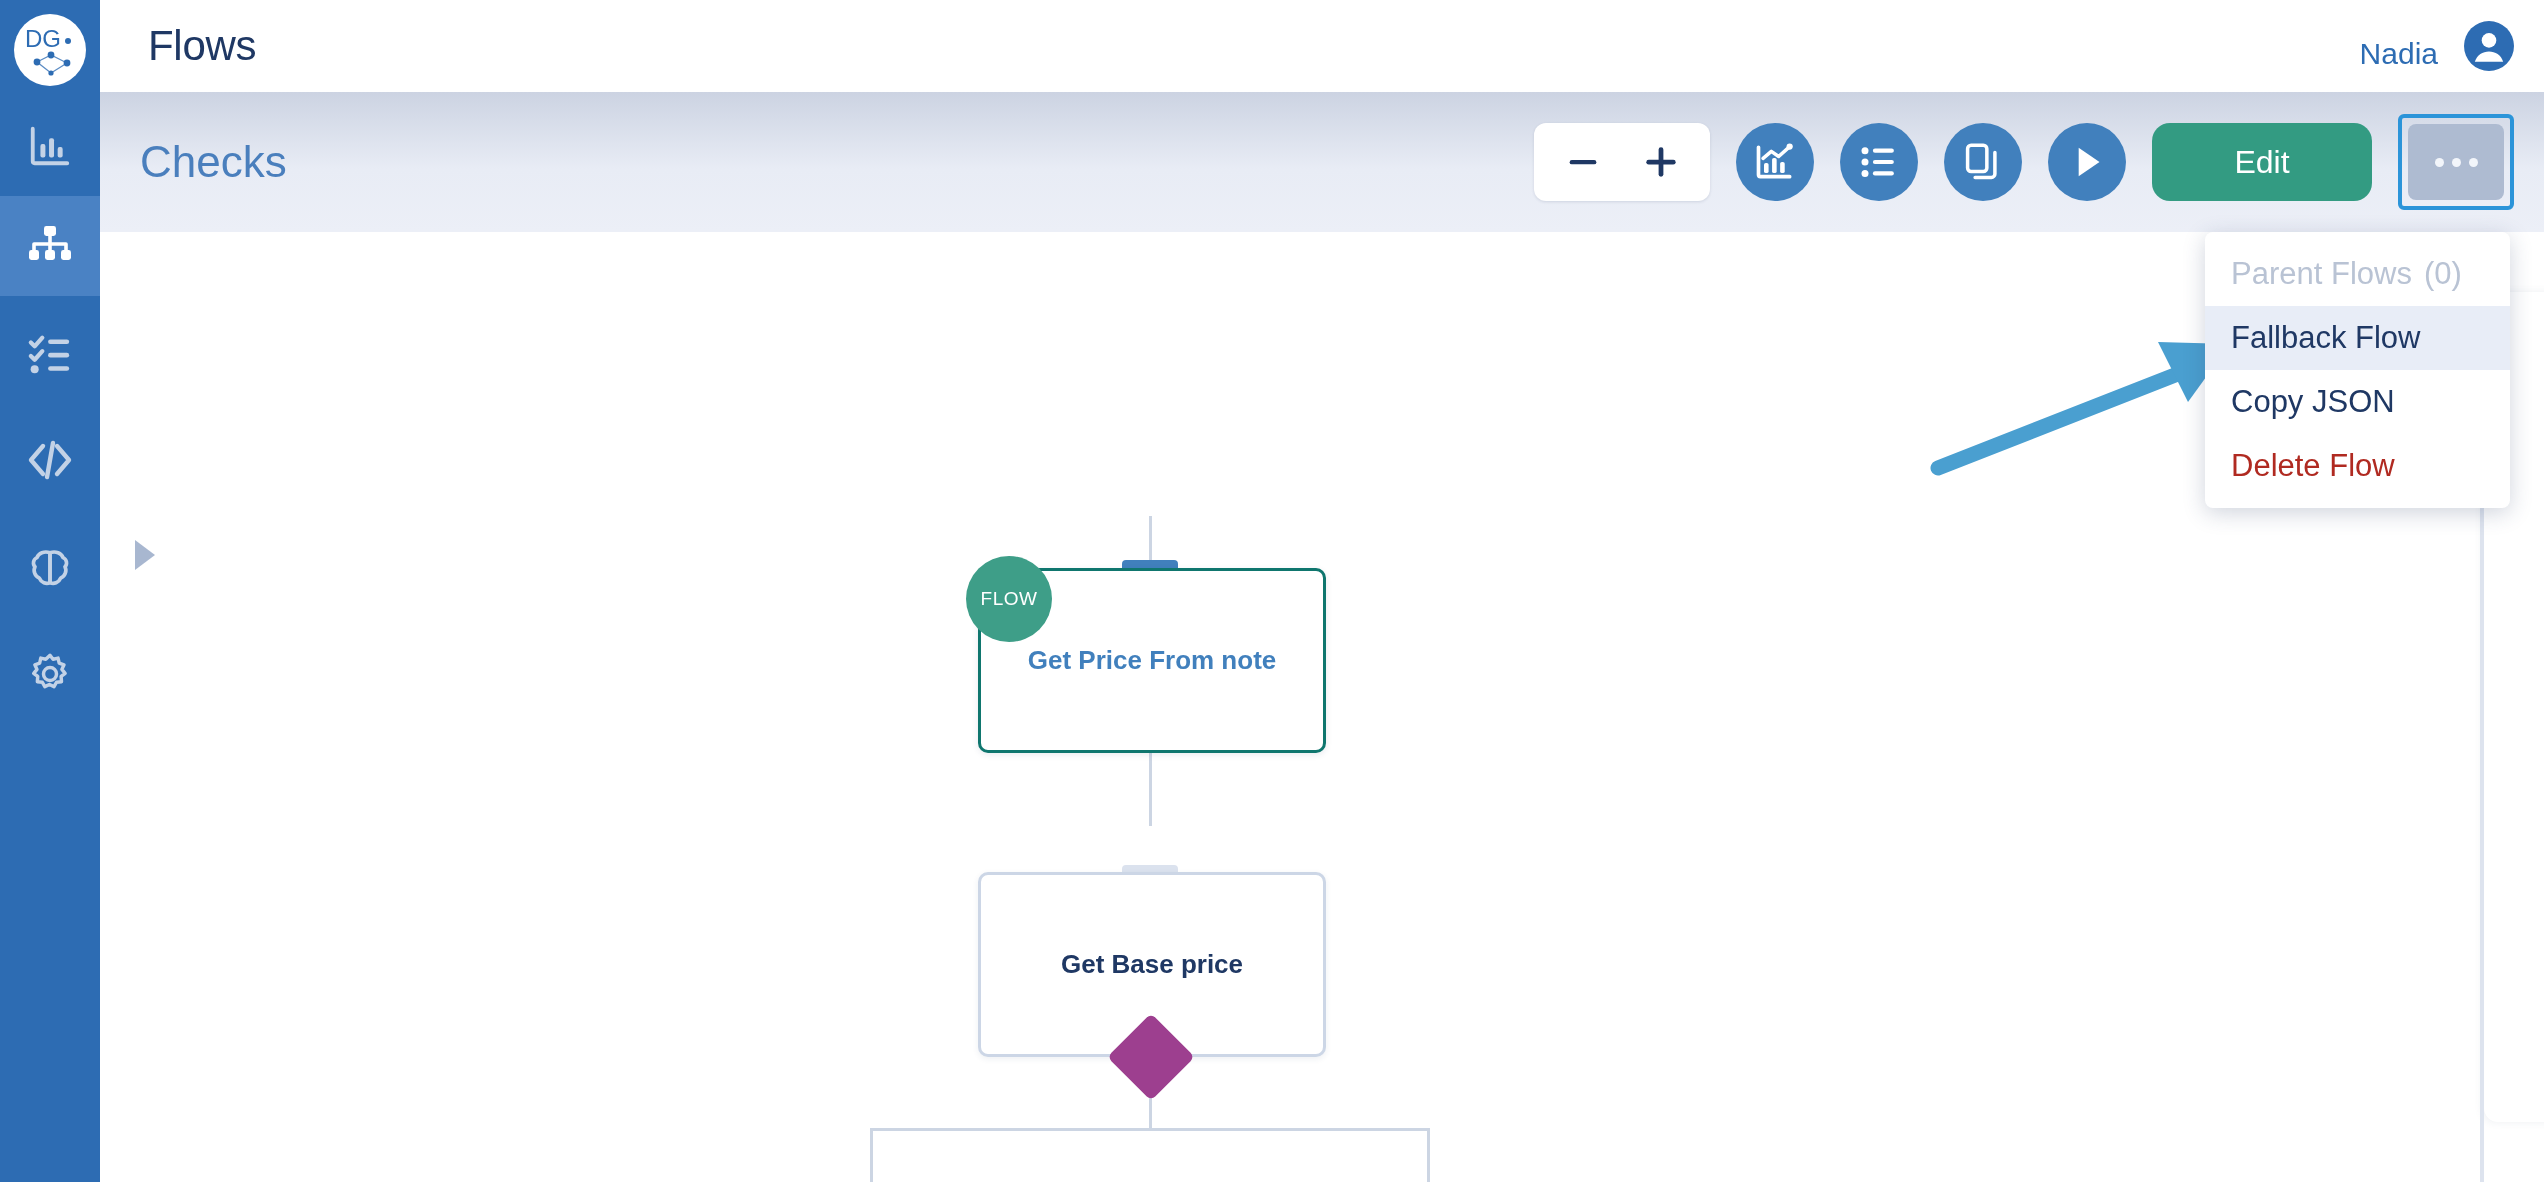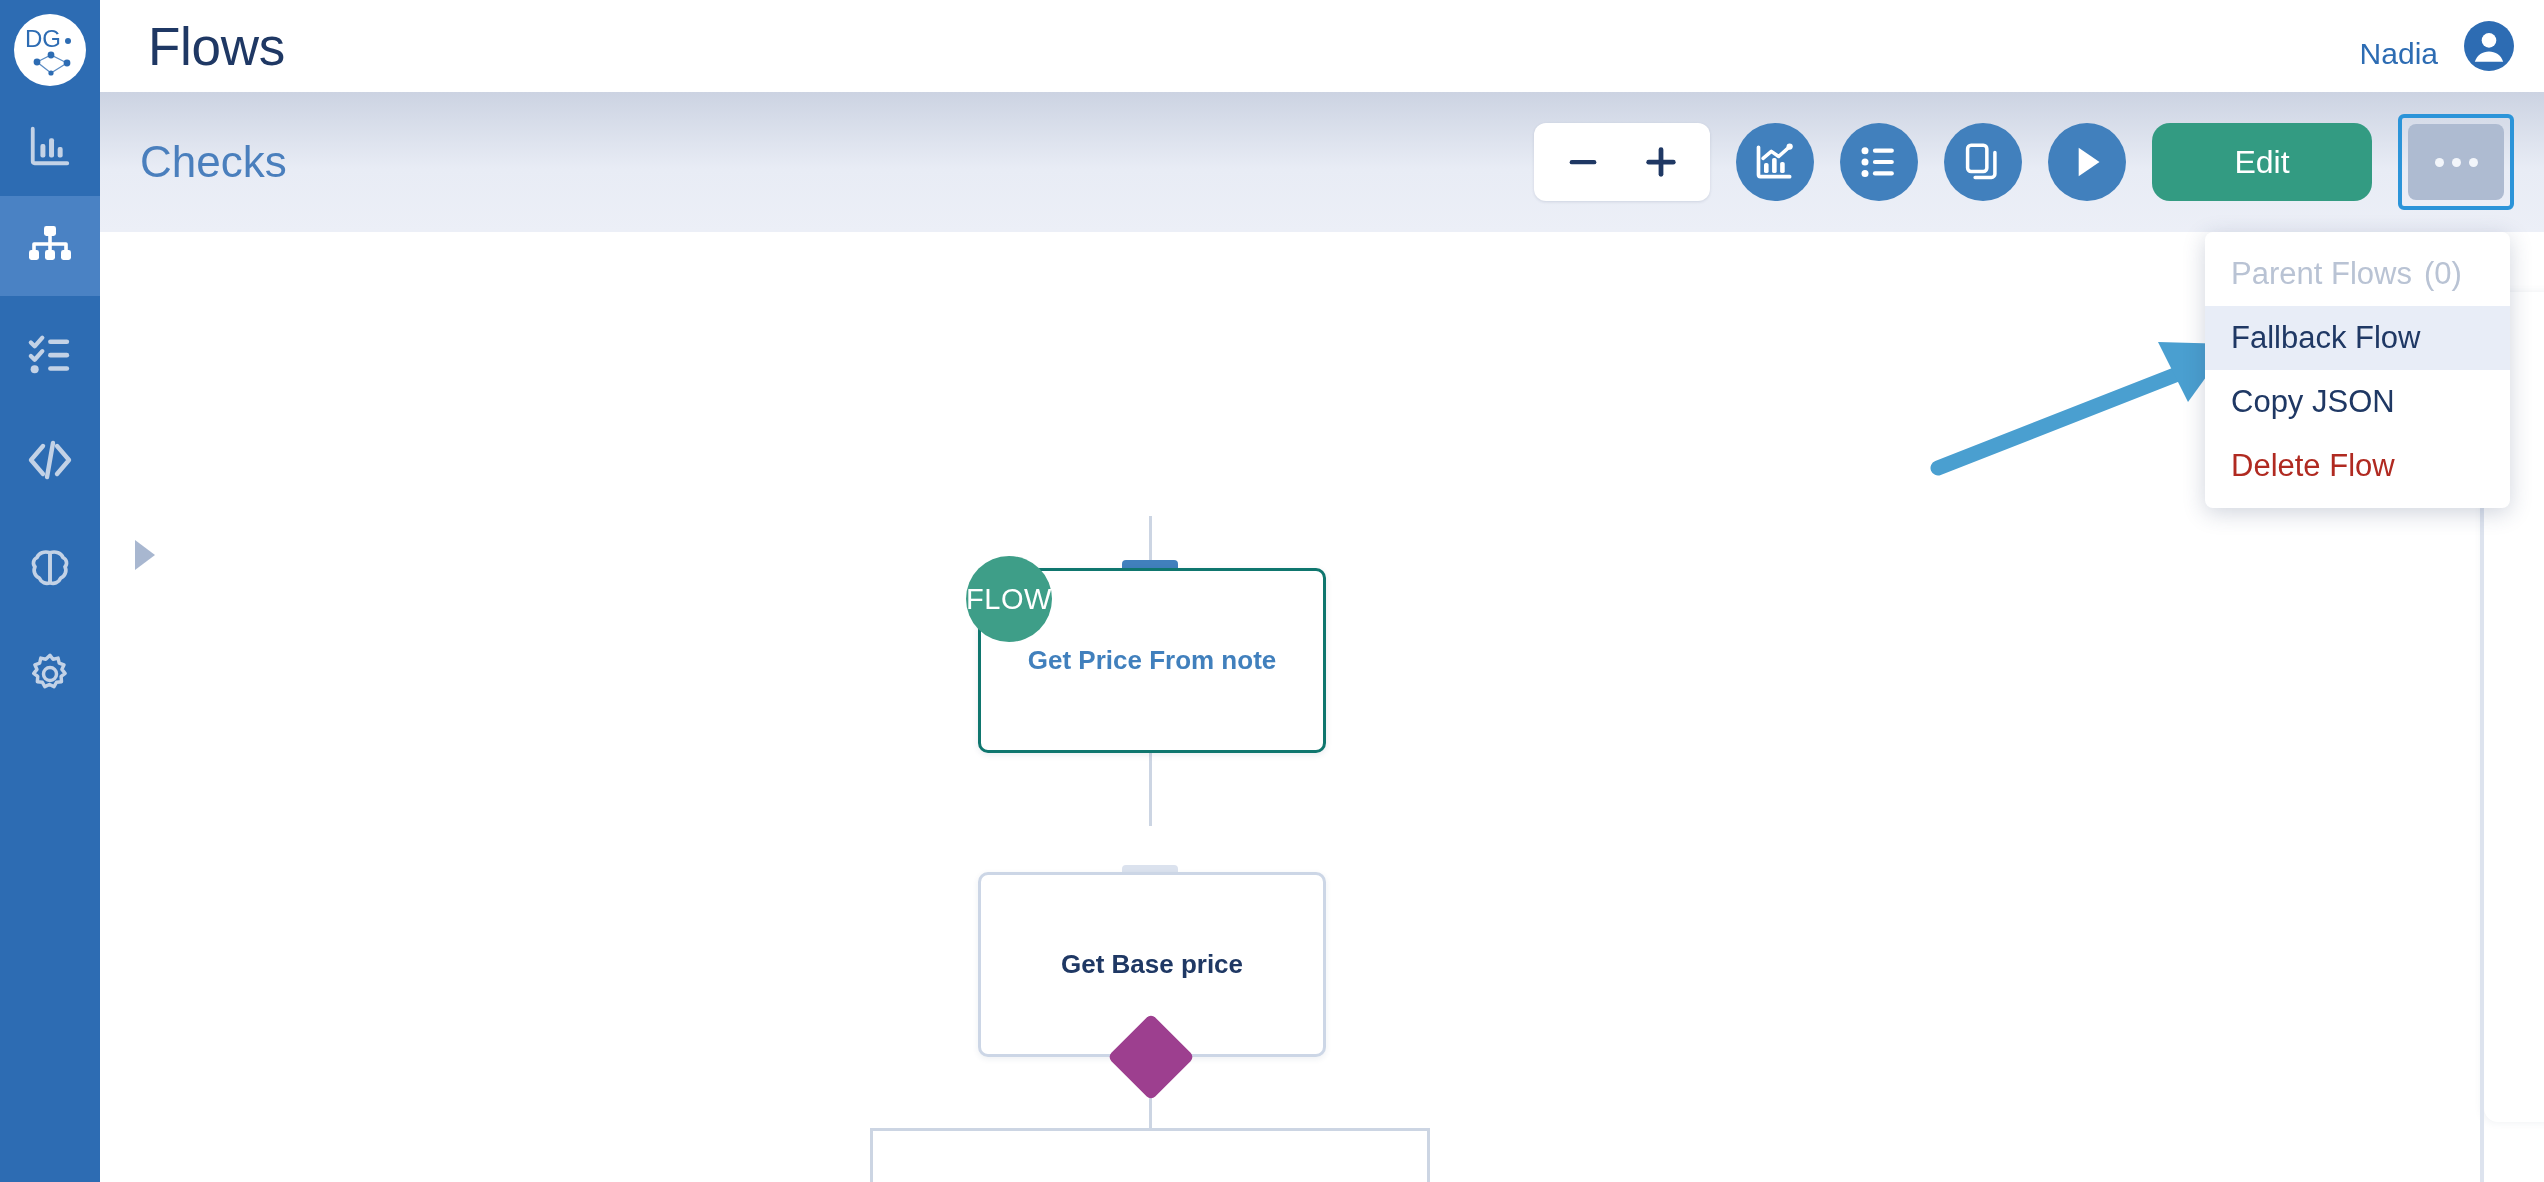--- a/index.html
+++ b/index.html
@@ -28,21 +28,21 @@
   .rail-item.active { background: #4a82c4; }
   .rail-item svg { display: block; }
 
   
   #header {
     position: absolute; left: 100px; top: 0; width: 2444px; height: 92px;
     background: #ffffff; display: flex; align-items: center;
     z-index: 30;
   }
   #page-title {
-    margin-left: 48px; font-size: 53px; color: #1f3864;
+    margin-left: 48px; font-size: 42px; color: #1f3864;
     font-weight: 400; letter-spacing: -0.3px;
   }
   #header-right {
     margin-left: auto; margin-right: 30px;
     display: flex; align-items: flex-end; gap: 26px;
   }
   #user-name { font-size: 30px; color: #2d6cb3; }
   #avatar { width: 50px; height: 50px; }
 
   
@@ -157,21 +157,21 @@
     text-align: center; font-weight: bold;
   }
   .connector-stub {
     position: absolute; width: 56px; height: 12px;
     background: #dbe2ee; border-radius: 4px;
   }
   .stub-blue { background: #4180bd; }
   .edge { position: absolute; background: #ccd5e3; }
   .flow-badge {
     position: absolute; width: 86px; height: 86px; border-radius: 50%;
-    background: #3e9e88; color: #ffffff; font-size: 29px;
+    background: #3e9e88; color: #ffffff; font-size: 19px;
     display: flex; align-items: center; justify-content: center;
     letter-spacing: .5px;
   }
   .diamond {
     position: absolute; width: 62px; height: 62px;
     background: #9d3f8f; transform: rotate(45deg); border-radius: 6px;
     cursor: pointer;
   }
   #annot-arrow { position: absolute; left: 1930px; top: 320px; z-index: 55; }
 </style>

